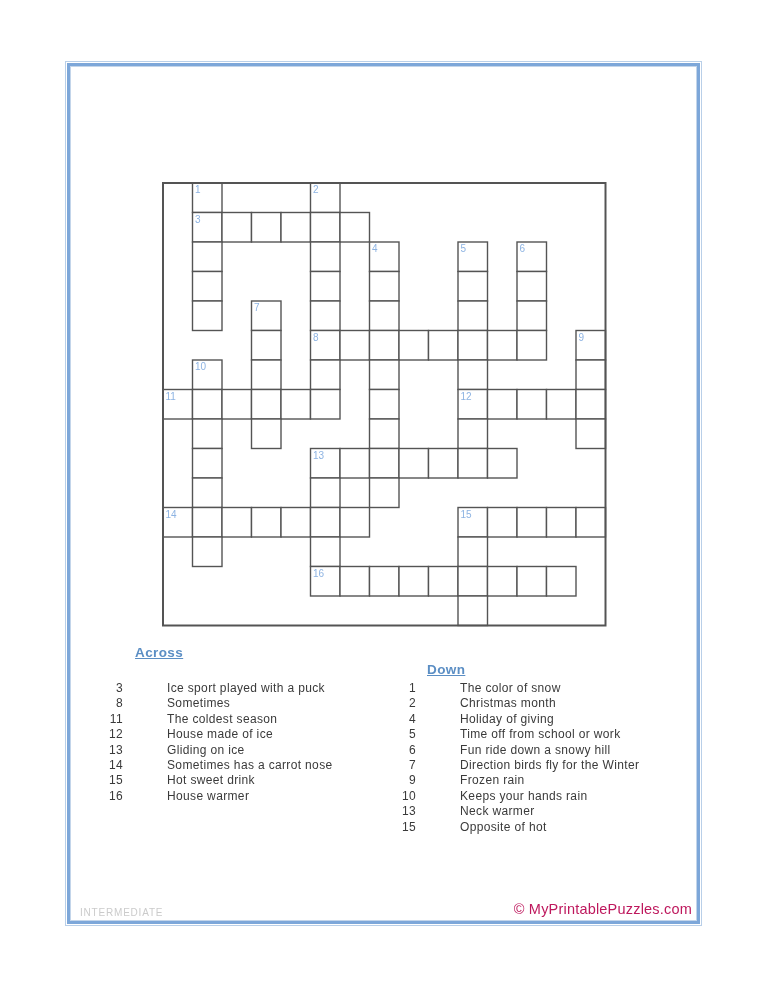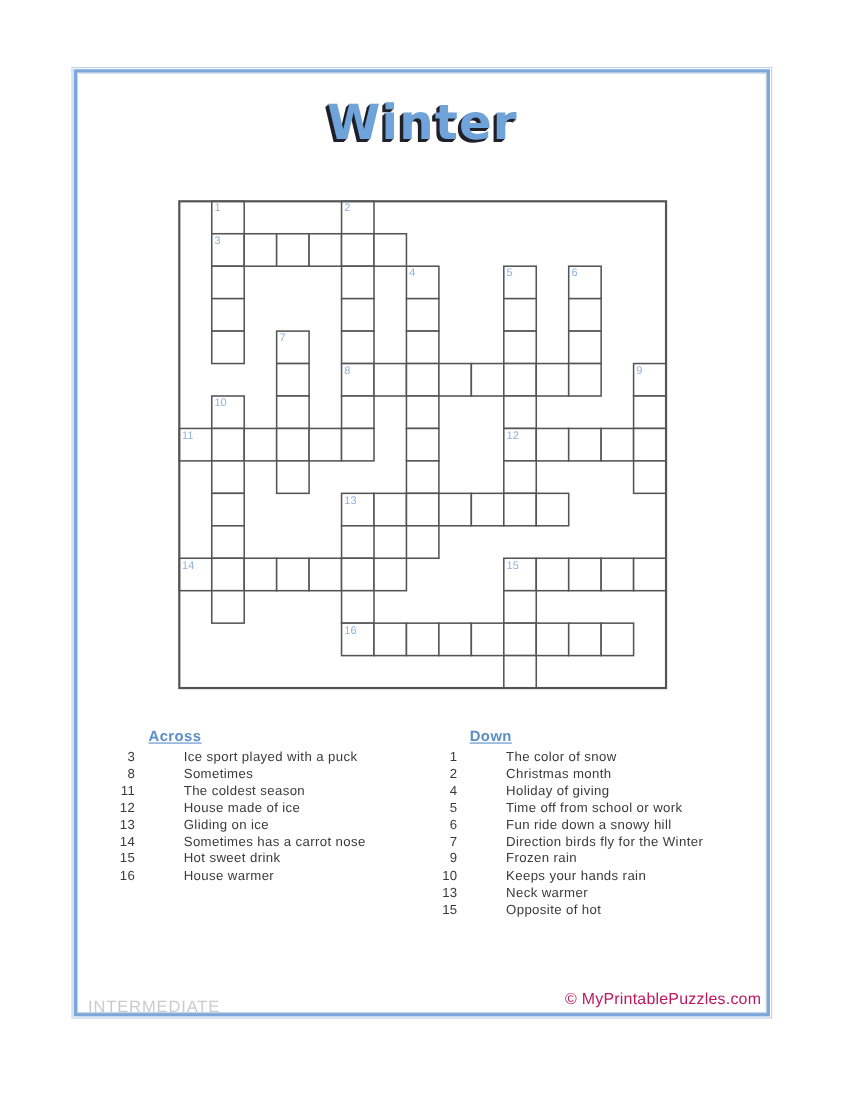--- a/index.html
+++ b/index.html
@@ -27,34 +27,33 @@
   }
   .clue-col{position:absolute;width:290px;}
   .clue-heading{
     position:absolute;font-size:13.5px;font-weight:bold;color:#5b8ec4;
     text-decoration:underline;letter-spacing:0.4px;
   }
   .clue-row{display:flex;line-height:15.4px;font-size:12px;color:#3a3a3a;letter-spacing:0.35px;}
   .clue-num{width:28px;text-align:right;margin-right:13px;flex:0 0 auto;}
   .clue-text{white-space:nowrap;margin-left:31px;}
   .difficulty{
-    position:absolute;left:80px;top:907px;font-size:15px;letter-spacing:0.8px;color:#cbcbcb;
+    position:absolute;left:80px;top:907px;font-size:10px;letter-spacing:0.8px;color:#cbcbcb;
   }
   .credit{
     position:absolute;right:76px;top:901px;font-size:14.5px;color:#be185d;letter-spacing:0.2px;
   }
 </style>
 </head>
 <body>
 
 <div class="canvas">
 
   <div class="frame"></div>
 
-  <div class="title">Winter</div>
 
   <div class="grid-wrap">
     <svg id="grid-svg" width="447" height="447" viewBox="-2 -2 447 447" xmlns="http://www.w3.org/2000/svg">
         <rect x="29.5" y="0.0" width="29.5" height="29.5" fill="#ffffff" stroke="#545454" stroke-width="1.4"></rect>
         <rect x="147.5" y="0.0" width="29.5" height="29.5" fill="#ffffff" stroke="#545454" stroke-width="1.4"></rect>
         <rect x="29.5" y="29.5" width="29.5" height="29.5" fill="#ffffff" stroke="#545454" stroke-width="1.4"></rect>
         <rect x="59.0" y="29.5" width="29.5" height="29.5" fill="#ffffff" stroke="#545454" stroke-width="1.4"></rect>
         <rect x="88.5" y="29.5" width="29.5" height="29.5" fill="#ffffff" stroke="#545454" stroke-width="1.4"></rect>
         <rect x="118.0" y="29.5" width="29.5" height="29.5" fill="#ffffff" stroke="#545454" stroke-width="1.4"></rect>
         <rect x="147.5" y="29.5" width="29.5" height="29.5" fill="#ffffff" stroke="#545454" stroke-width="1.4"></rect>
@@ -159,21 +158,21 @@
         <div class="grid-num" style="left: 32px; top: 178px;">10</div>
         <div class="grid-num" style="left: 2.5px; top: 207.5px;">11</div>
         <div class="grid-num" style="left: 297.5px; top: 207.5px;">12</div>
         <div class="grid-num" style="left: 150px; top: 266.5px;">13</div>
         <div class="grid-num" style="left: 2.5px; top: 325.5px;">14</div>
         <div class="grid-num" style="left: 297.5px; top: 325.5px;">15</div>
         <div class="grid-num" style="left: 150px; top: 384.5px;">16</div>
       </div>
   </div>
 
-  <div class="clue-heading" style="left:135px;top:662px;">Across</div>
+  <div class="clue-heading" style="left:135px;top:645px;">Across</div>
   <div class="clue-col" id="across-list" style="left:95px;top:681px;">
       <div class="clue-row">
         <span class="clue-num">3</span>
         <span class="clue-text">Ice sport played with a puck</span>
       </div>
       <div class="clue-row">
         <span class="clue-num">8</span>
         <span class="clue-text">Sometimes</span>
       </div>
       <div class="clue-row">

